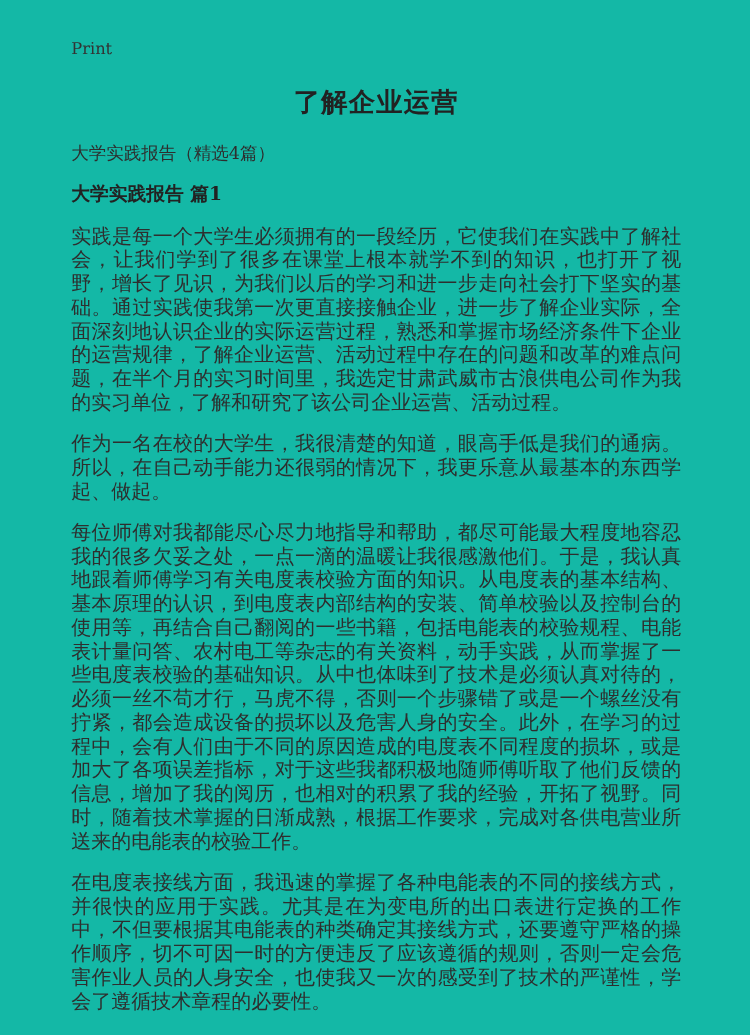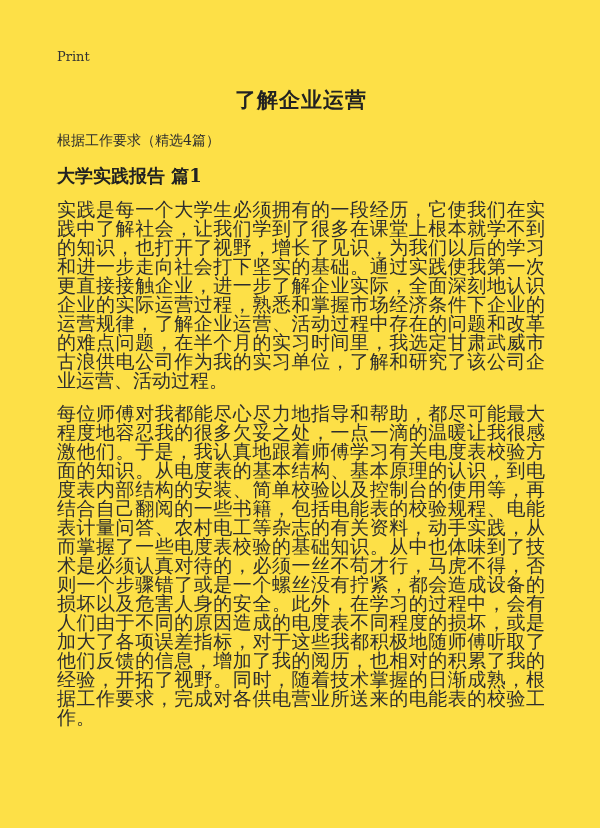--- a/index.html
+++ b/index.html
@@ -11,22 +11,22 @@
     width: 600px;
     height: 828px;
     overflow: hidden;
     font-family: "DejaVu Serif", "Liberation Serif", serif;
     color: #2e2e2e;
   }
   .page {
     box-sizing: border-box;
     width: 600px;
     height: 828px;
-    padding: 46px 55px 0 57px;
-    background: #fde047;
+    padding: 28px 55px 0 57px;
+    background: #14b8a6;
   }
   .print-link {
     display: inline-block;
     font-size: 13px;
     color: #333333;
     text-decoration: none;
     cursor: pointer;
   }
   .doc-title {
     margin: 21px 0 0 0;
@@ -37,49 +37,50 @@
     letter-spacing: 1px;
   }
   .doc-subtitle {
     margin: 18px 0 0 0;
     font-size: 14px;
     font-weight: normal;
     color: #2e2e2e;
   }
   .section-heading {
     margin: 14px 0 0 0;
-    font-size: 18px;
+    font-size: 15px;
     font-weight: bold;
     color: #222222;
   }
   .doc-body {
     margin-top: 14px;
   }
   .para {
     margin: 0 0 14px 0;
-    font-size: 19px;
+    font-size: 16px;
     line-height: 19px;
     text-align: justify;
     text-justify: inter-ideograph;
     color: #2e2e2e;
     word-break: break-all;
-    font-family: Liberation Mono, monospace;
   }
 </style>
 </head>
 <body>
 
 <div class="page">
 
   <a class="print-link">Print</a>
 
   <h1 class="doc-title">了解企业运营</h1>
 
-  <div class="doc-subtitle">根据工作要求（精选4篇）</div>
+  <div class="doc-subtitle">大学实践报告（精选4篇）</div>
 
   <h2 class="section-heading">大学实践报告 篇1</h2>
 
   <div class="doc-body">
       <p class="para">实践是每一个大学生必须拥有的一段经历，它使我们在实践中了解社会，让我们学到了很多在课堂上根本就学不到的知识，也打开了视野，增长了见识，为我们以后的学习和进一步走向社会打下坚实的基础。通过实践使我第一次更直接接触企业，进一步了解企业实际，全面深刻地认识企业的实际运营过程，熟悉和掌握市场经济条件下企业的运营规律，了解企业运营、活动过程中存在的问题和改革的难点问题，在半个月的实习时间里，我选定甘肃武威市古浪供电公司作为我的实习单位，了解和研究了该公司企业运营、活动过程。</p>
+      <p class="para">作为一名在校的大学生，我很清楚的知道，眼高手低是我们的通病。所以，在自己动手能力还很弱的情况下，我更乐意从最基本的东西学起、做起。</p>
       <p class="para">每位师傅对我都能尽心尽力地指导和帮助，都尽可能最大程度地容忍我的很多欠妥之处，一点一滴的温暖让我很感激他们。于是，我认真地跟着师傅学习有关电度表校验方面的知识。从电度表的基本结构、基本原理的认识，到电度表内部结构的安装、简单校验以及控制台的使用等，再结合自己翻阅的一些书籍，包括电能表的校验规程、电能表计量问答、农村电工等杂志的有关资料，动手实践，从而掌握了一些电度表校验的基础知识。从中也体味到了技术是必须认真对待的，必须一丝不苟才行，马虎不得，否则一个步骤错了或是一个螺丝没有拧紧，都会造成设备的损坏以及危害人身的安全。此外，在学习的过程中，会有人们由于不同的原因造成的电度表不同程度的损坏，或是加大了各项误差指标，对于这些我都积极地随师傅听取了他们反馈的信息，增加了我的阅历，也相对的积累了我的经验，开拓了视野。同时，随着技术掌握的日渐成熟，根据工作要求，完成对各供电营业所送来的电能表的校验工作。</p>
+      <p class="para">在电度表接线方面，我迅速的掌握了各种电能表的不同的接线方式，并很快的应用于实践。尤其是在为变电所的出口表进行定换的工作中，不但要根据其电能表的种类确定其接线方式，还要遵守严格的操作顺序，切不可因一时的方便违反了应该遵循的规则，否则一定会危害作业人员的人身安全，也使我又一次的感受到了技术的严谨性，学会了遵循技术章程的必要性。</p>
     </div>
 
 </div>
 
 </body></html>

